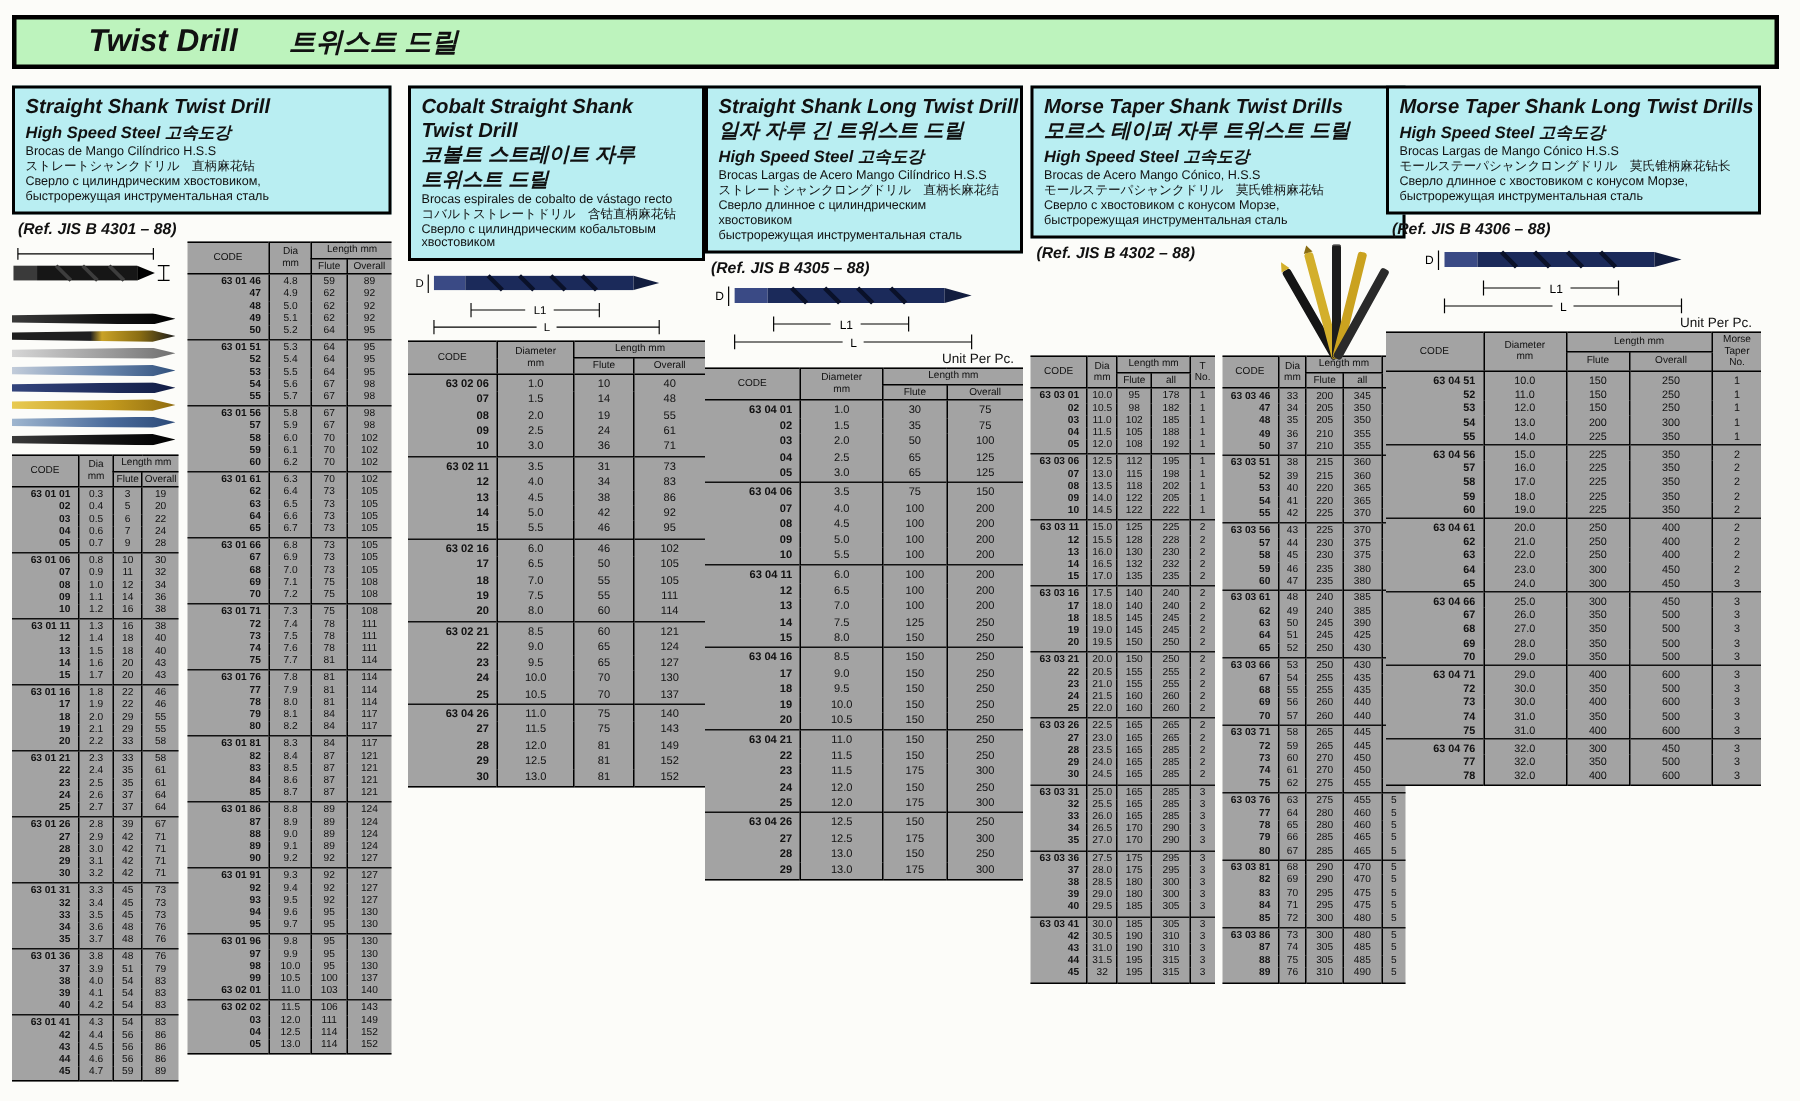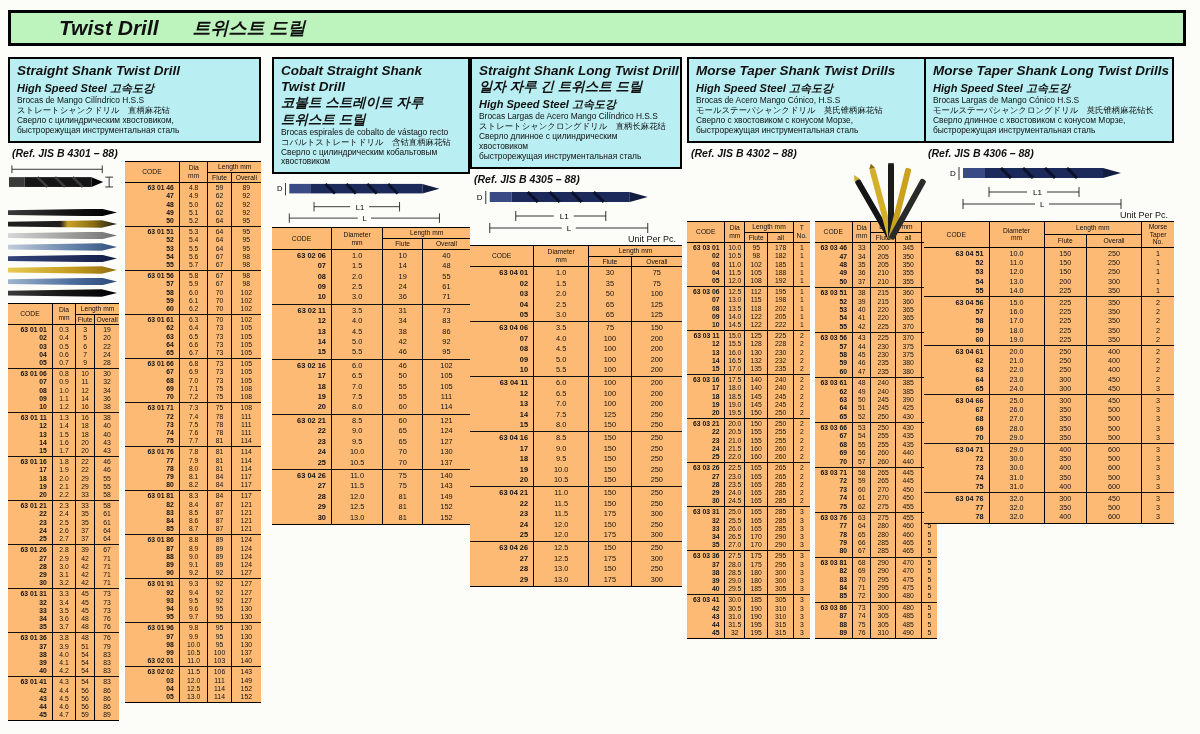--- a/index.html
+++ b/index.html
@@ -29,21 +29,21 @@
     background:#b9eef2; border:2.5px solid #000; box-sizing:border-box;
     padding:4px 7px 5px 7px;
   }
   .sec-title { font-weight:bold; font-style:italic; font-size:13.5px; line-height:1.2; white-space:nowrap; }
   .sec-sub   { font-weight:bold; font-style:italic; font-size:11px; margin-top:2px; white-space:nowrap; }
   .sec-desc  { font-size:8.4px; line-height:1.18; white-space:nowrap; }
   .sec-ref   { font-weight:bold; font-style:italic; font-size:10.5px; margin:4px 0 2px 4px; }
   .unit { font-size:9px; text-align:right; margin:1px 6px 1px 0; }
 
   
-  .cat { border-collapse:collapse; width:100%; table-layout:fixed; background:#fdba74;
+  .cat { border-collapse:collapse; width:100%; table-layout:fixed; background:#a3a3a3;
          border-top:1.6px solid #000; border-bottom:1.5px solid #000; }
   .cat th { font-weight:normal; font-size:6.7px; line-height:1.15; padding:1px 1px; text-align:center; color:#111; }
   .cat th.h-len { border-bottom:0.9px solid #000; }
   .cat .hb { border-bottom:1.3px solid #000; }
   .cat .vb { border-left:0.9px solid #000; }
   .cat td { padding:0 2px; text-align:center; color:#111; }
   .cat td.c-code { text-align:right; font-weight:bold; padding-right:5px; }
   .cat tr.gs td { border-top:1px solid #111; padding-top:1px; }
   .cat tr.ge td { padding-bottom:1px; }
   .dense td { font-size:6.8px; line-height:8.2px; }
@@ -1228,20 +1228,21 @@
             <td class="vb">175</td>
             <td class="vb">300</td>
           </tr>
         </tbody>
       </table>
   </div>
 
   <div class="col" id="col4">
     <div class="sec-box">
       <div class="sec-title">Morse Taper Shank Twist Drills</div>
+      <div class="sec-title">모르스 테이퍼 자루 트위스트 드릴</div>
       <div class="sec-sub">High Speed Steel 고속도강</div>
       <div class="sec-desc">Brocas de Acero Mango Cónico, H.S.S</div>
       <div class="sec-desc">モールステーパシャンクドリル　莫氏锥柄麻花钻</div>
       <div class="sec-desc">Сверло с хвостовиком с конусом Морзе,</div>
       <div class="sec-desc">быстрорежущая инструментальная сталь</div>
     </div>
     <div class="sec-ref">(Ref. JIS B 4302 – 88)</div>
     <svg class="fan" viewBox="0 0 88 78">
       <g transform="rotate(-30 44 76)">
           <rect x="41" y="8" width="6" height="68" rx="2" fill="#151515"></rect>

